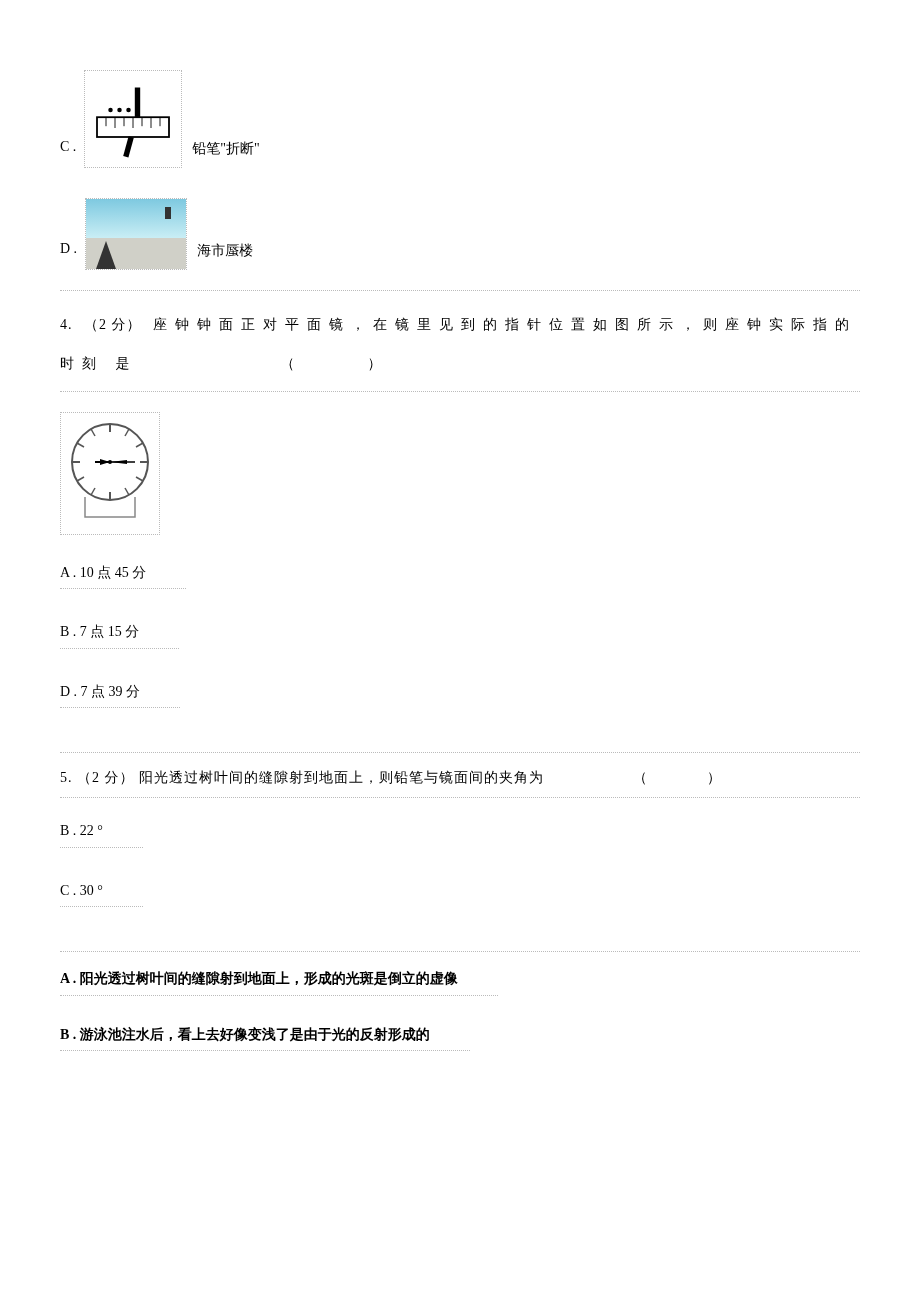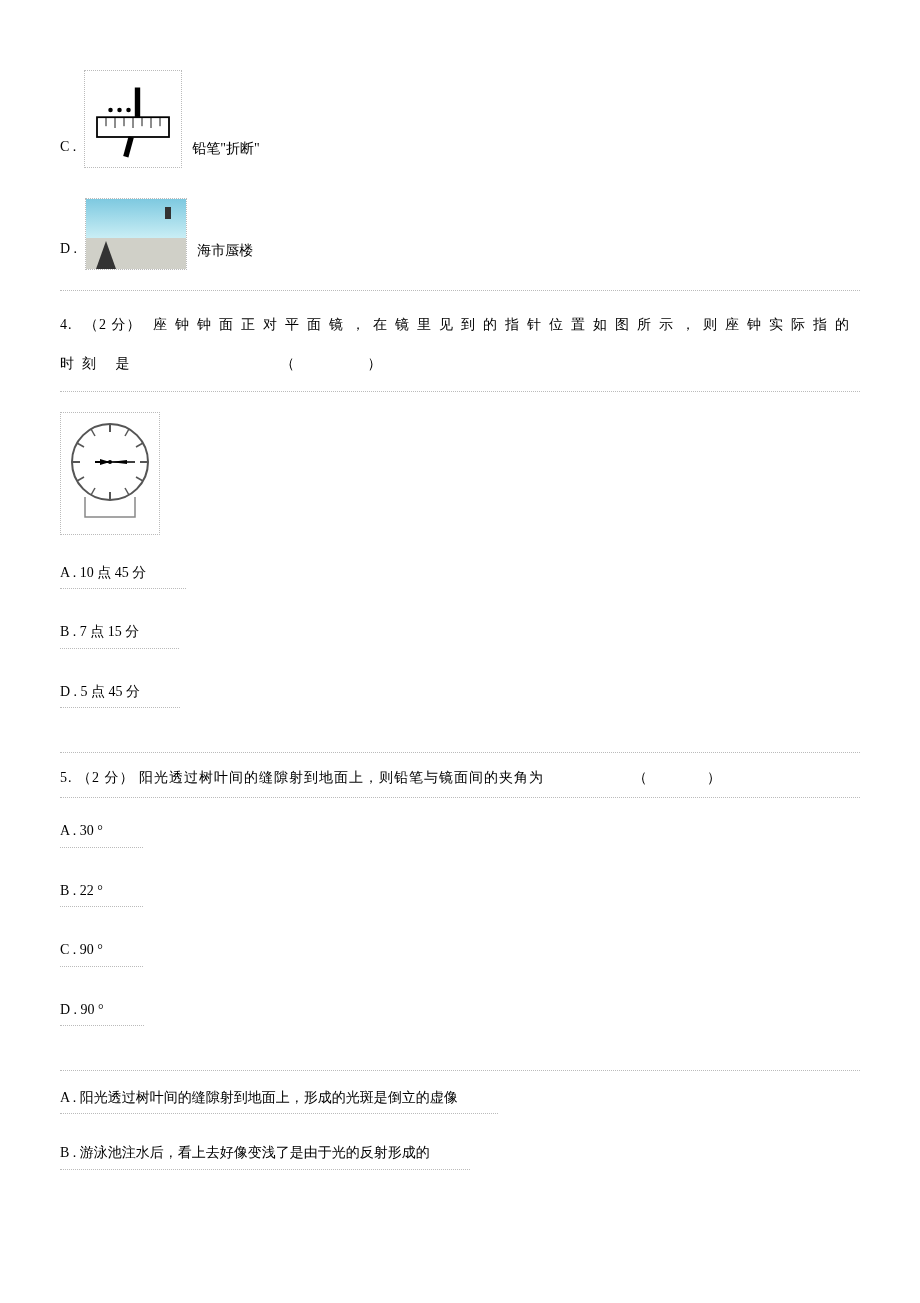--- a/index.html
+++ b/index.html
@@ -68,20 +68,21 @@
       display: inline-block;
       padding: 2px 40px 4px 0;
       margin-bottom: 30px;
       text-align: center;
     }
     .answer-option-wide {
       border-bottom: 1px dotted #bbb;
       display: inline-block;
       padding: 2px 40px 4px 0;
       margin-bottom: 26px;
+      font-weight: bold;
     }
     .paren-gap { display: inline-block; width: 50px; }
   </style>
 </head>
 <body>
 
 <div class="option-row">
   <span class="option-label">C .</span>
   <span class="img-box">
     <svg class="ruler-svg" viewBox="0 0 100 100">
@@ -147,36 +148,34 @@
       <line x1="45" y1="45" x2="30" y2="45" stroke="#000" stroke-width="2"></line>
       <path d="M 45 45 L 62 43 L 62 47 Z" fill="#000"></path>
       <line x1="45" y1="45" x2="70" y2="45" stroke="#000" stroke-width="1.5"></line>
       <circle cx="45" cy="45" r="2" fill="#000"></circle>
       <path d="M 20 80 L 20 100 L 70 100 L 70 80" fill="none" stroke="#888" stroke-width="1.5"></path>
     </svg>
   </div>
 
   <div><span class="answer-option">A . 10  点 45 分</span></div>
   <div><span class="answer-option">B . 7  点 15 分</span></div>
-  <div><span class="answer-option">D . 5  点 45 分</span></div>
+  <div><span class="answer-option">D . 7  点 39 分</span></div>
 </div>
 
 <div class="question-block">
   <div class="question-text">
     <span>5.</span>
     <span> （2 分）</span>
     <span>阳光透过树叶间的缝隙射到地面上，则铅笔与镜面间的夹角为</span>
     <span style="display:inline-block; width:80px;"></span>
     <span>（</span>
     <span class="paren-gap"></span>
     <span>）</span>
   </div>
-  <div><span class="answer-option">A . 30 °</span></div>
   <div><span class="answer-option">B . 22 °</span></div>
-  <div><span class="answer-option">C . 90 °</span></div>
-  <div><span class="answer-option">D . 90 °</span></div>
+  <div><span class="answer-option">C . 30 °</span></div>
 </div>
 
 <div class="question-block">
   <div><span class="answer-option-wide">A .  阳光透过树叶间的缝隙射到地面上，形成的光斑是倒立的虚像</span></div>
   <div><span class="answer-option-wide">B .  游泳池注水后，看上去好像变浅了是由于光的反射形成的</span></div>
 
 </div>
 
 </body></html>

